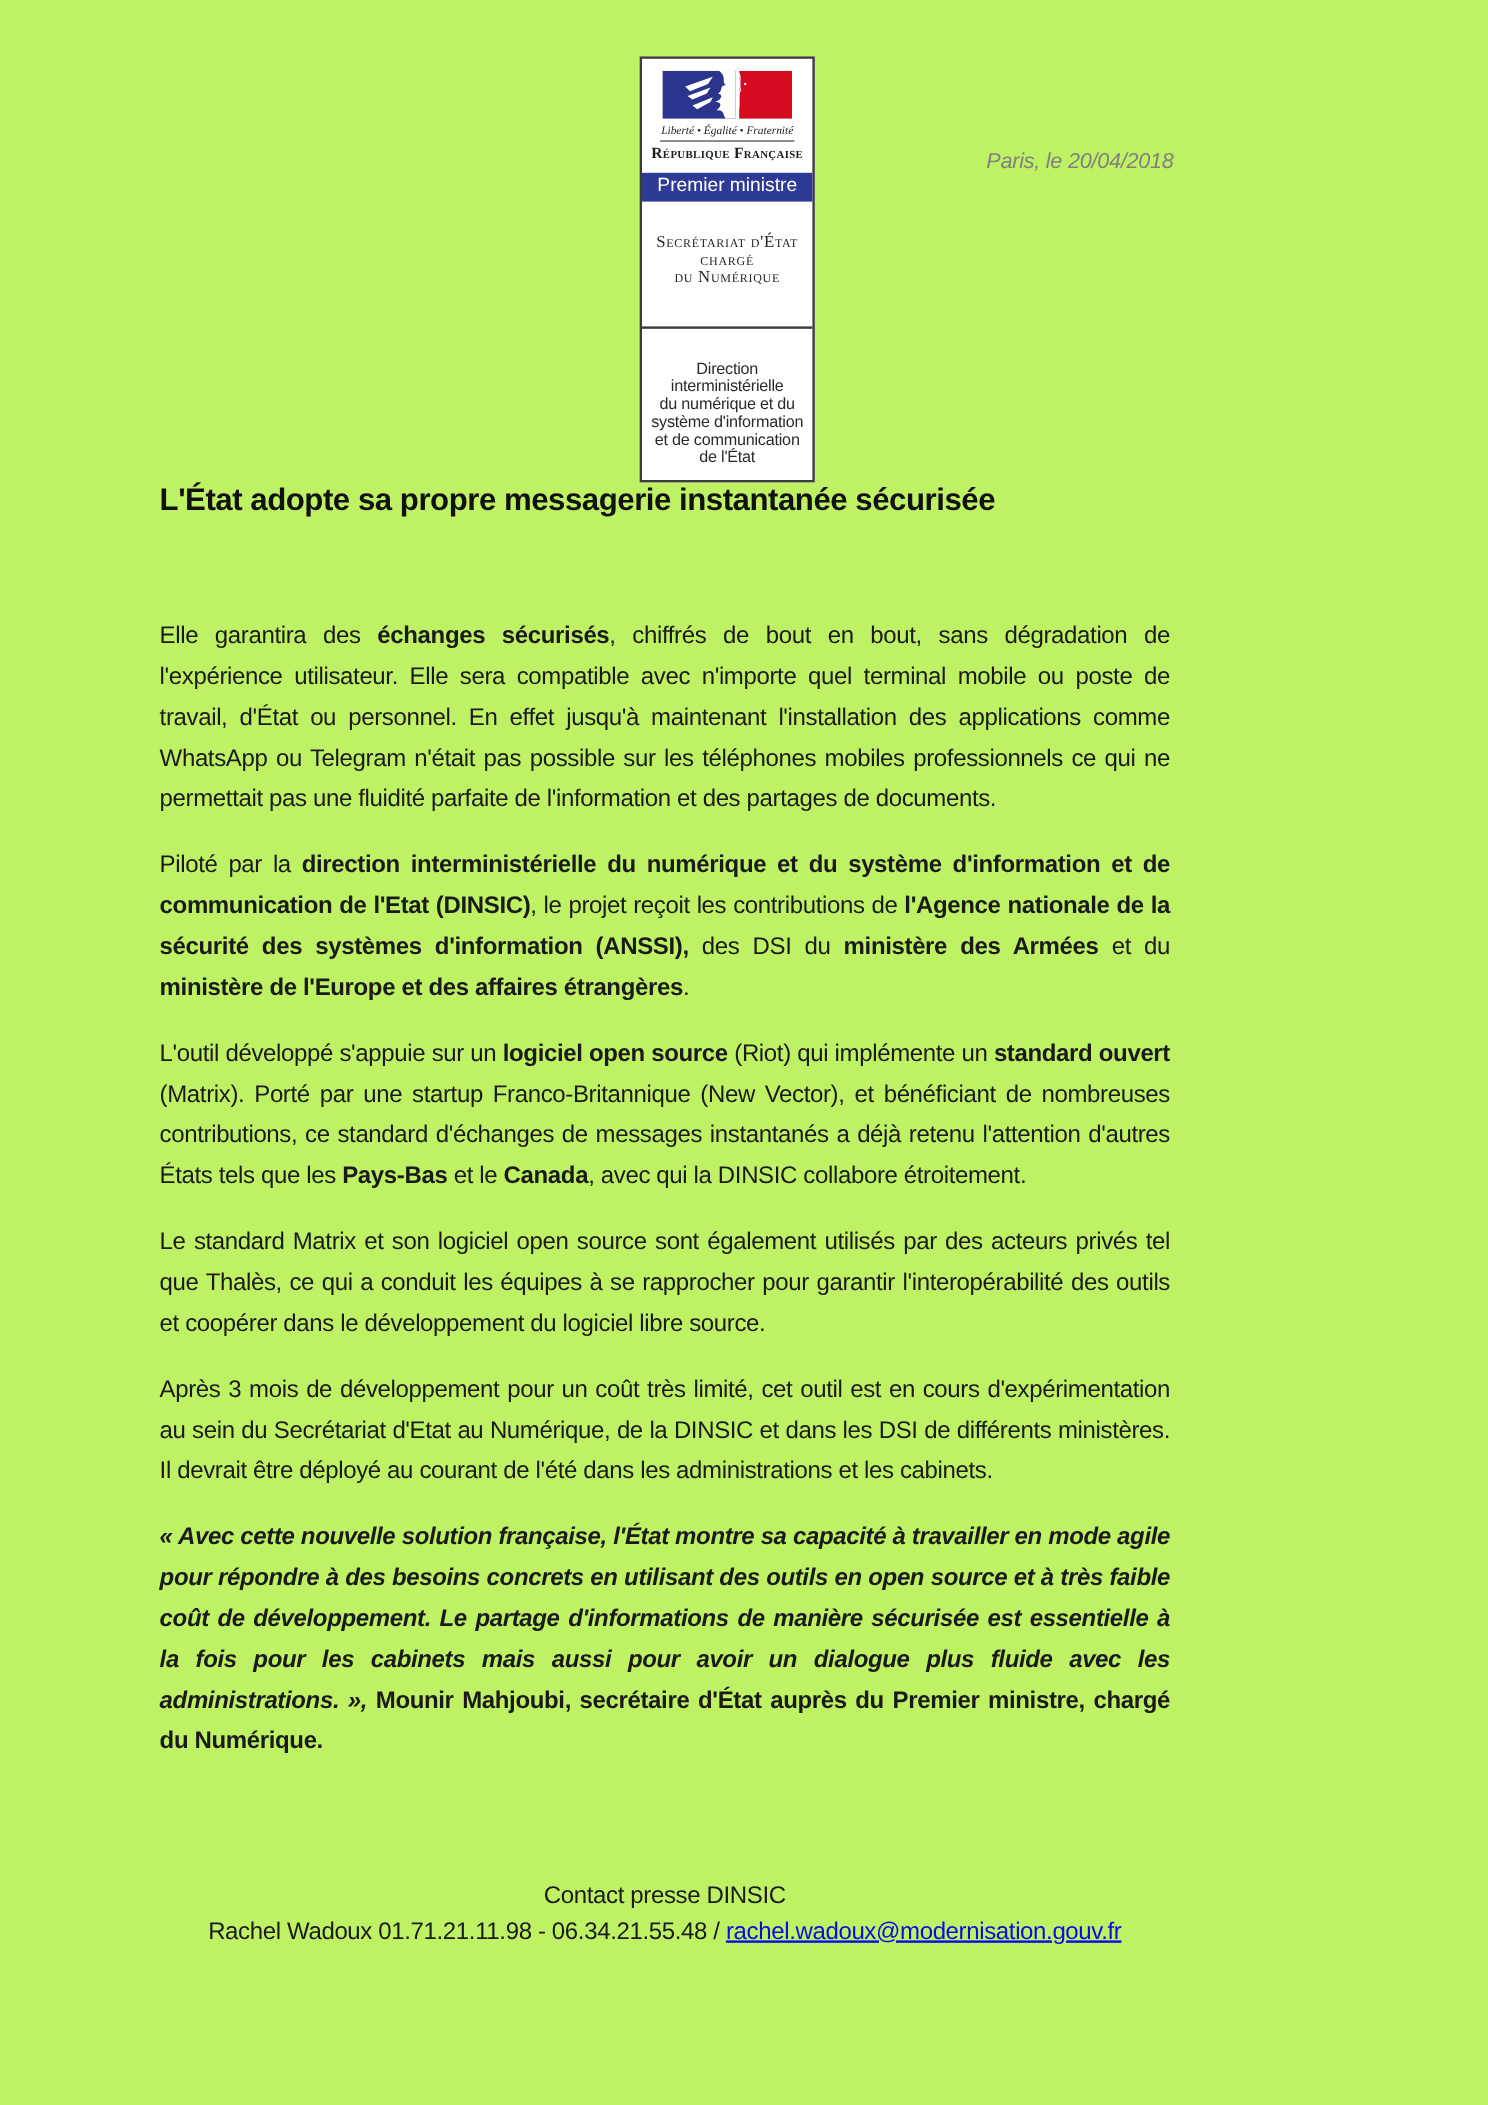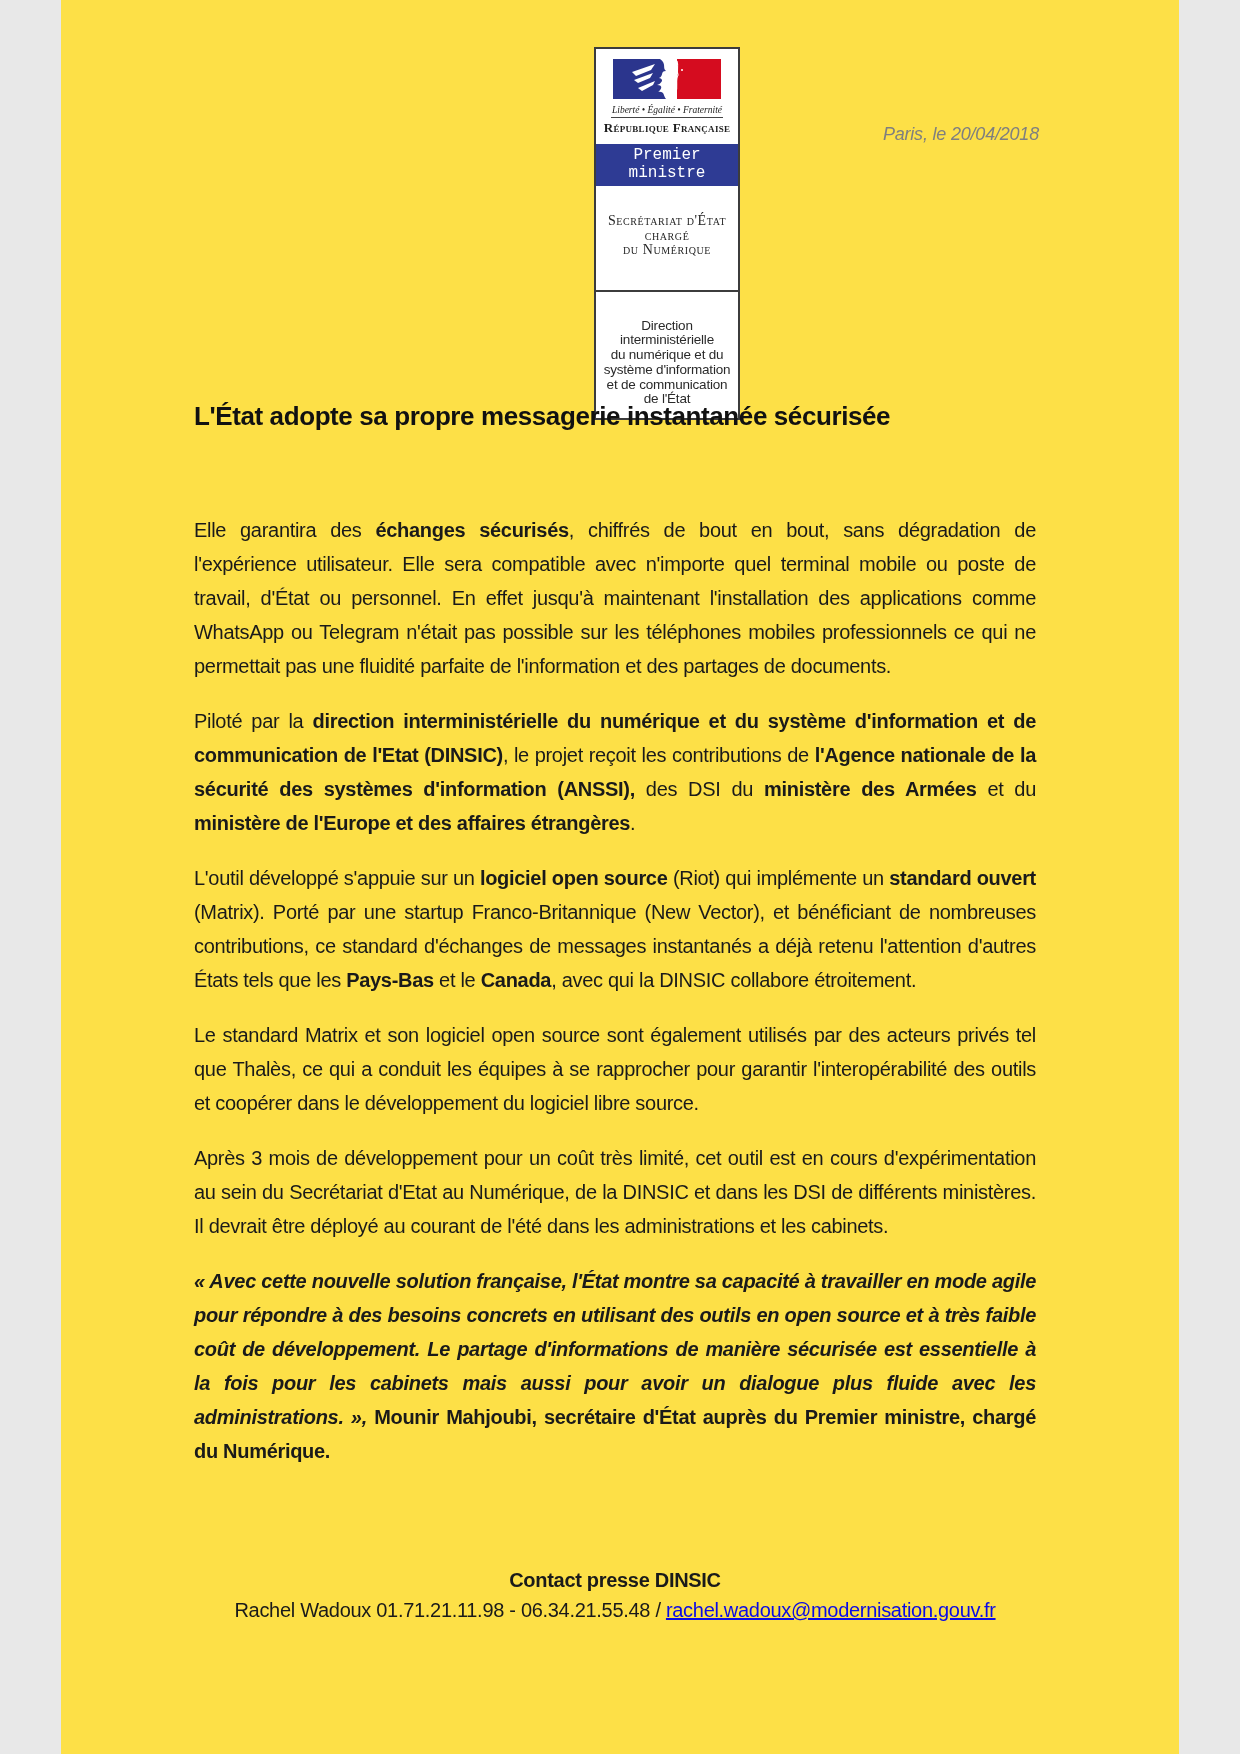--- a/index.html
+++ b/index.html
@@ -1,19 +1,19 @@
 <!DOCTYPE html>
 <html lang="fr"><head>
 <meta charset="utf-8">
 <style>
   html,body{margin:0;padding:0;background:#e8e8e8;}
   .page{
     position:relative;
-    width:1118px;height:1754px;
-    background:#fde047;
+    width:1240px;height:1754px;
+    background:#bef264;
     margin:0 auto;
     font-family:"Liberation Sans",sans-serif;
     color:#1a1a1a;
     overflow:hidden;
   }
   
   .logo-box{
     position:absolute;left:533px;top:47px;width:146px;
     border:2px solid #3c3c3c;background:#fff;box-sizing:border-box;
   }
@@ -24,21 +24,21 @@
     font-family:"Liberation Serif",serif;font-style:italic;
     font-size:9.5px;white-space:nowrap;color:#222;
     padding:3px 1px 2px;border-bottom:1px solid #444;
   }
   .republic{
     font-family:"Liberation Serif",serif;font-weight:bold;
     font-variant:small-caps;font-size:13px;letter-spacing:0.3px;
     white-space:nowrap;color:#1e1e1e;margin-top:2px;
   }
   .banner{
-    color:#fff;font-family:Liberation Mono, monospace;
+    color:#fff;font-family:Liberation Sans, sans-serif;
     font-size:16px;text-align:center;padding:2px 0 4px;
   }
   .secretariat{
     text-align:center;font-family:"Liberation Serif",serif;
     font-variant:small-caps;font-weight:normal;
     font-size:14px;letter-spacing:0.6px;color:#262626;
     padding:28px 2px 32px;border-bottom:2px solid #3c3c3c;line-height:14.5px;
   }
   .direction{
     text-align:center;font-size:13.5px;color:#2a2a2a;
@@ -59,21 +59,21 @@
   .body-text p{
     margin:0 0 21px;text-align:justify;
     font-size:20px;line-height:34px;letter-spacing:-0.3px;color:#1a1a1a;
   }
   .body-text p.quote{font-weight:bold;}
   
   .contact{
     position:absolute;left:133px;top:1565px;width:842px;
     text-align:center;font-size:20px;line-height:30px;letter-spacing:-0.3px;
   }
-  .contact-heading{font-weight:bold;}
+  .contact-heading{font-weight:normal;}
   a.email-link{text-decoration:underline;cursor:pointer;margin-top:27px;}
 </style>
 </head>
 <body>
 
 <div class="page">
 
   <div class="logo-box">
     <div class="logo-top">
       <svg class="flag-svg" width="108" height="40" viewBox="0 0 108 40">

